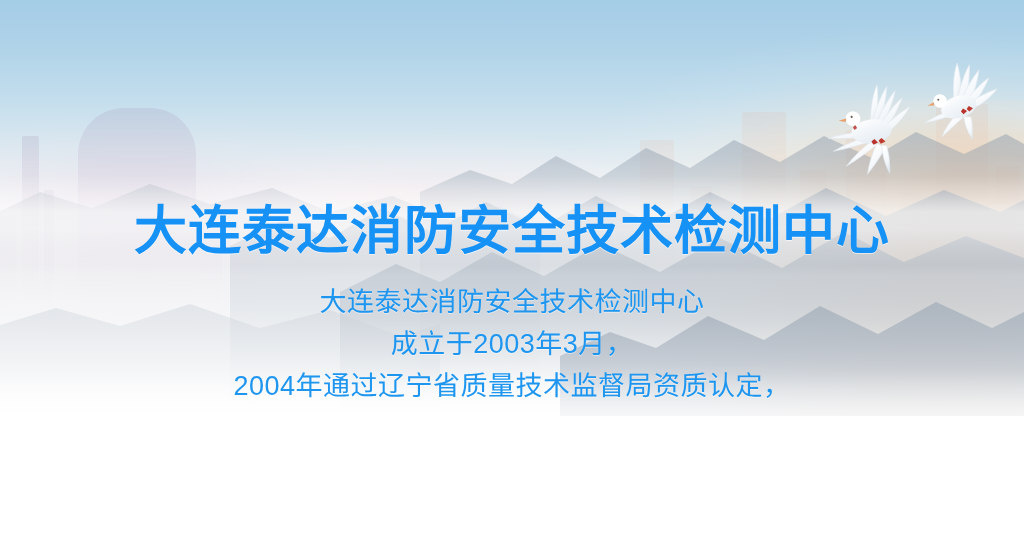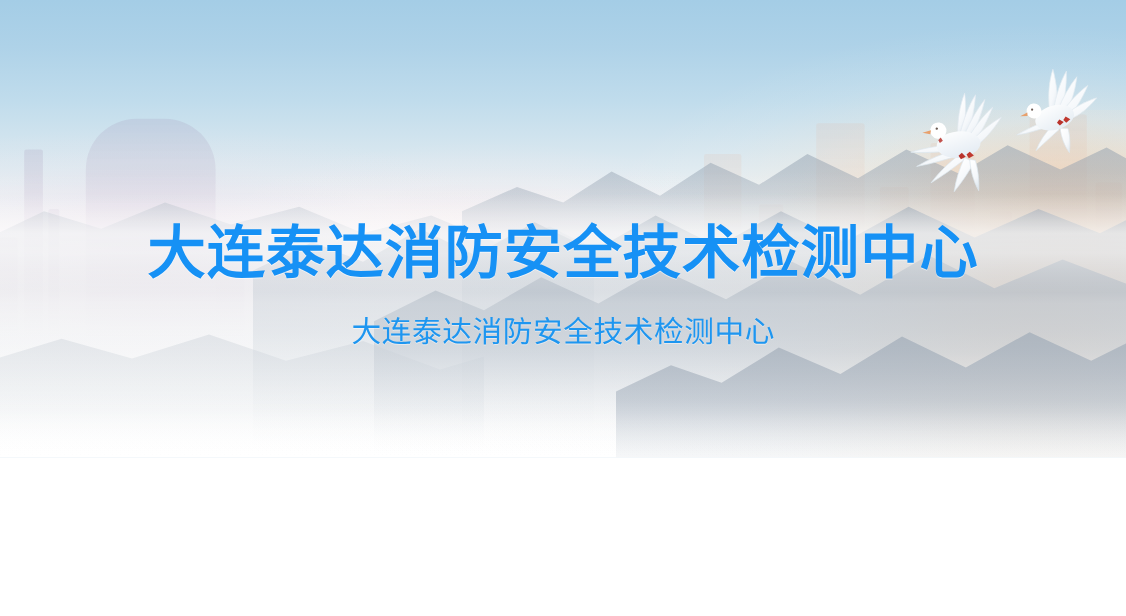--- a/index.html
+++ b/index.html
@@ -373,16 +373,18 @@
       </svg>
     </div>
   </div>
 
   <div class="content">
 
     <h1 class="main-title">大连泰达消防安全技术检测中心</h1>
 
     <div class="body-block">
       <div class="body-line">大连泰达消防安全技术检测中心</div>
+      <div class="body-line">成立于2003年3月，</div>
+      <div class="body-line">2004年通过辽宁省质量技术监督局资质认定，</div>
     </div>
 
   </div>
 </div>
 
 </body></html>

